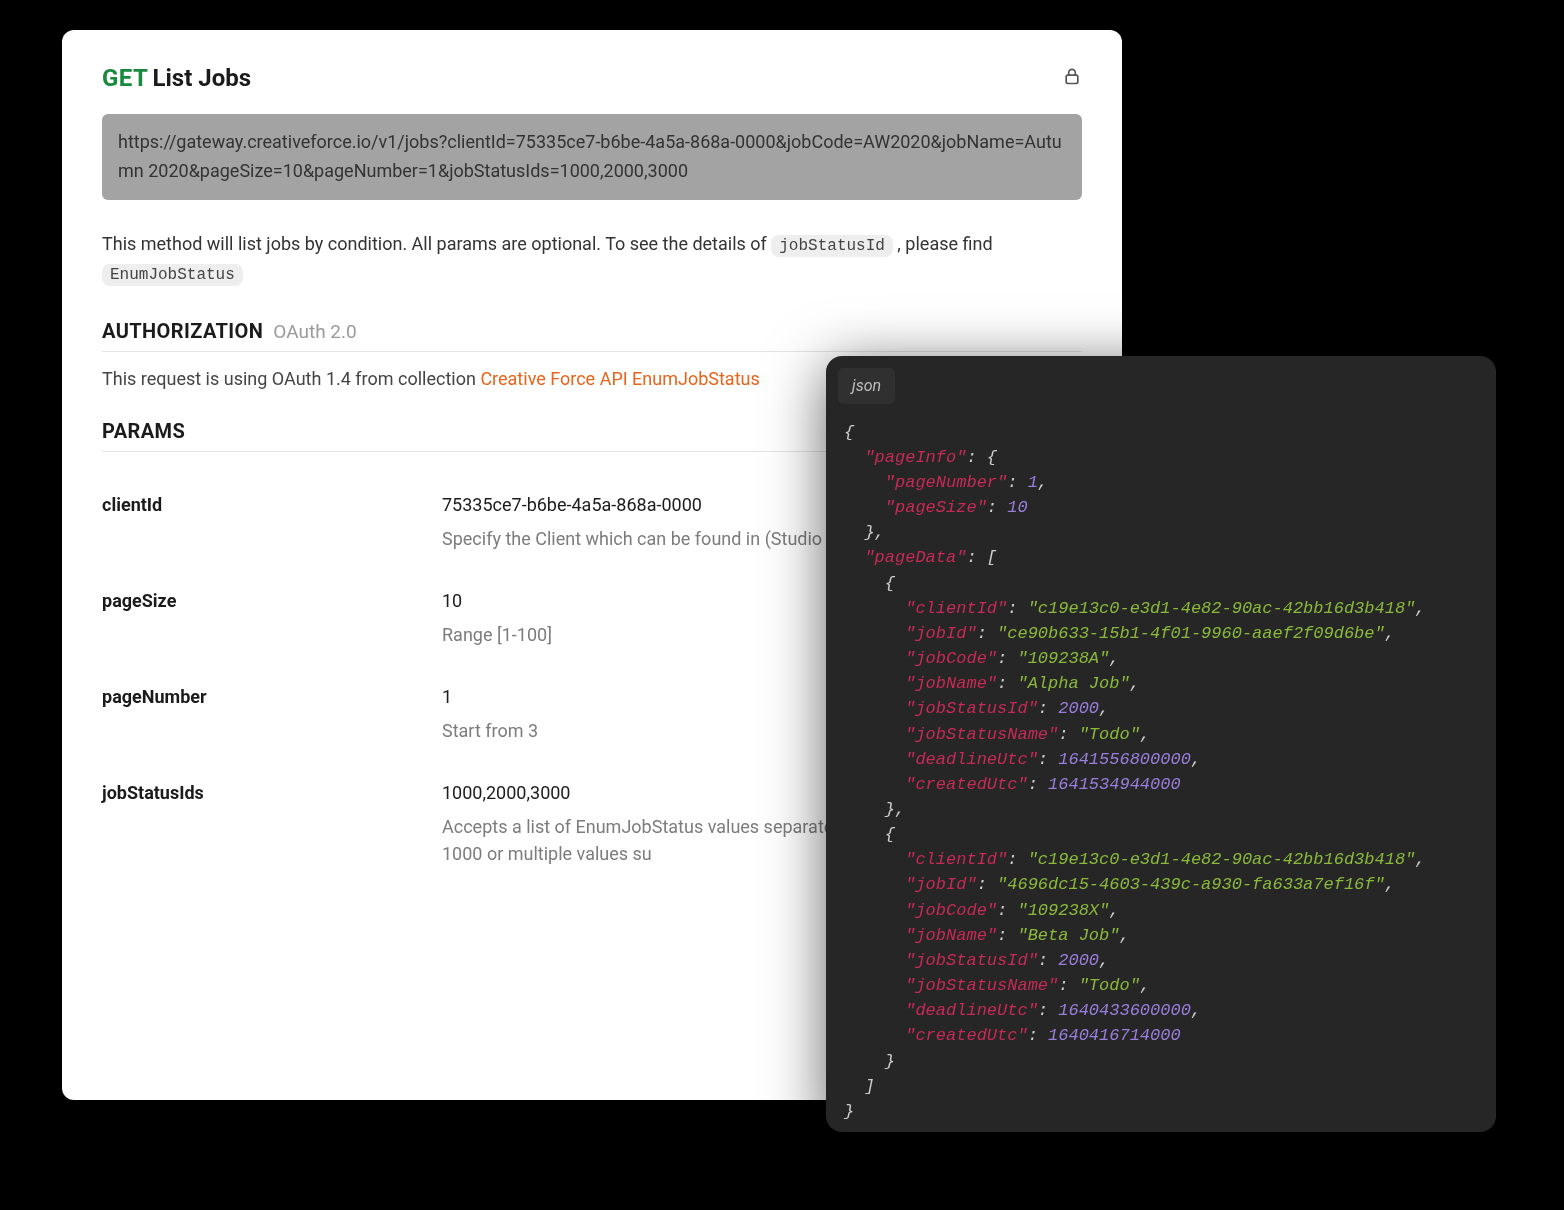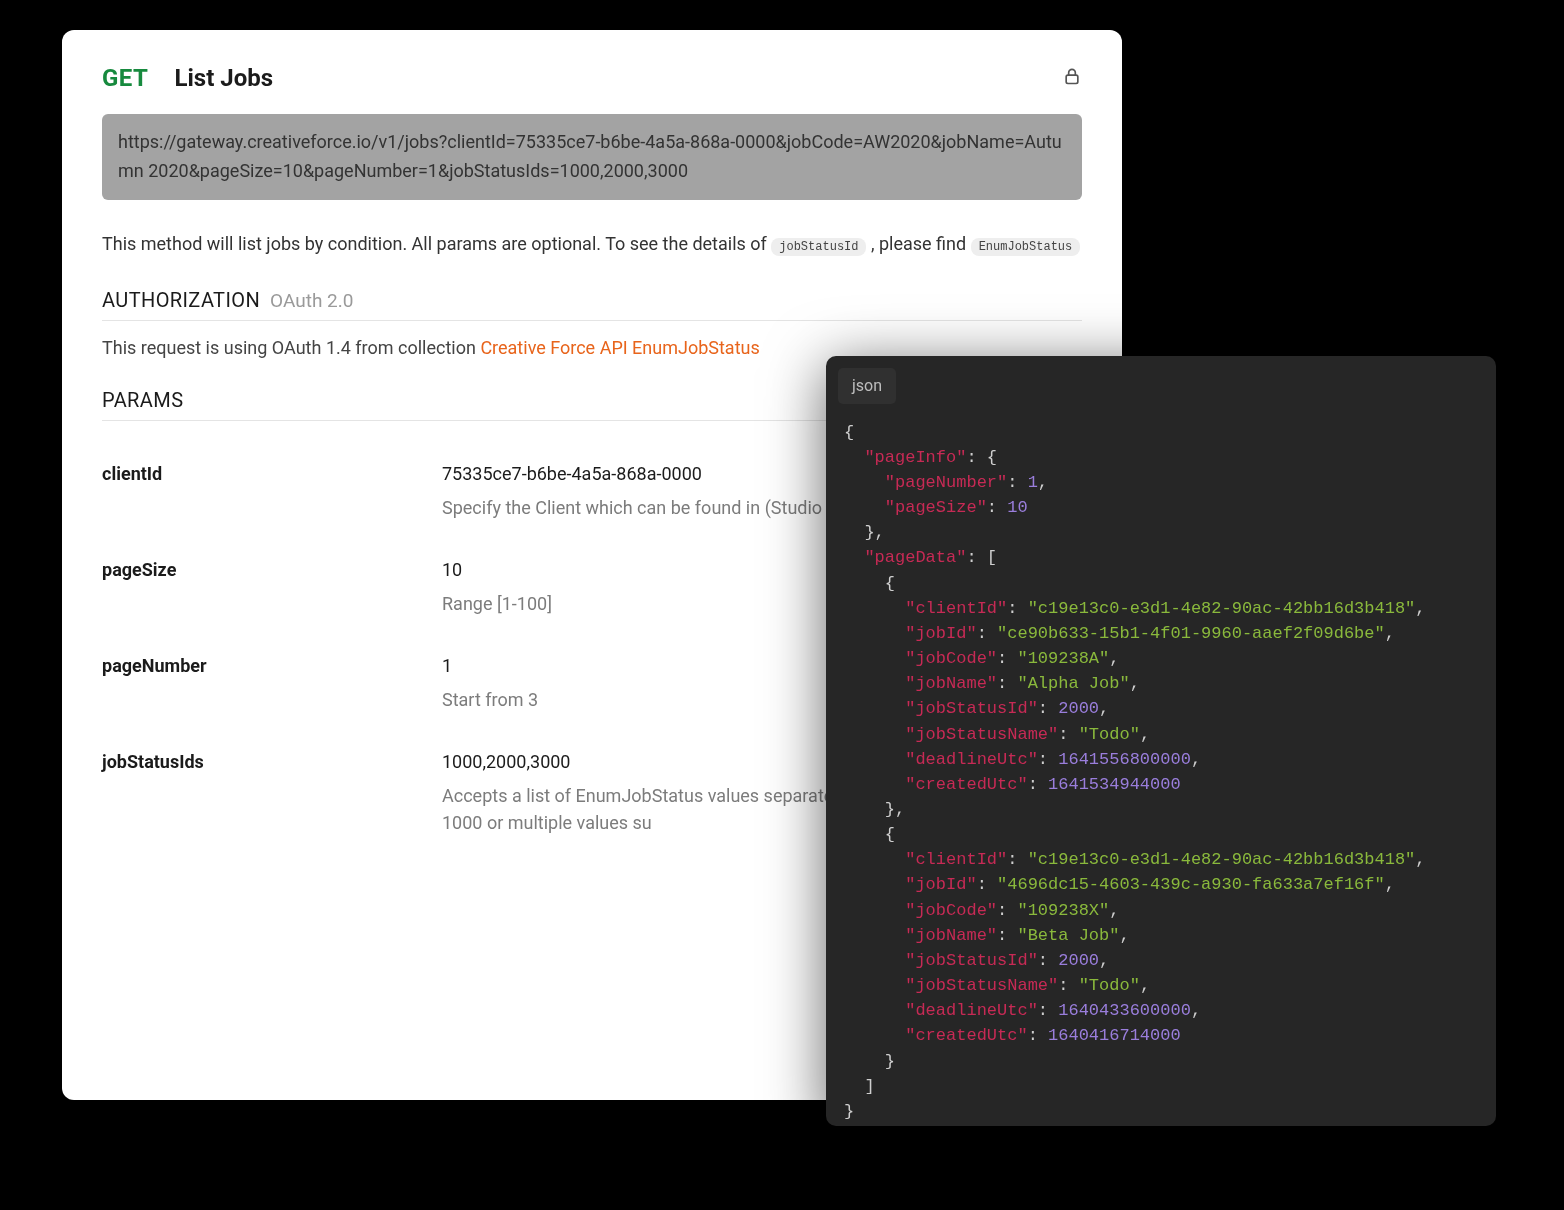--- a/index.html
+++ b/index.html
@@ -25,21 +25,21 @@
   }
   .header-row {
     display: flex;
     align-items: center;
     justify-content: space-between;
     margin-bottom: 22px;
   }
   .header-left {
     display: flex;
     align-items: baseline;
-    gap: 26px;
+    gap: 4px;
   }
   .method {
     color: #178a3e;
     font-weight: 700;
     font-size: 24px;
     letter-spacing: 0.5px;
   }
   .title {
     color: #1b1b1b;
     font-weight: 700;
@@ -60,33 +60,33 @@
     font-size: 18px;
     color: #333;
     line-height: 1.6;
     margin-bottom: 30px;
   }
   .inline-code {
     background: #eeeeee;
     border-radius: 8px;
     padding: 2px 8px;
     font-family: "SFMono-Regular", Consolas, "Liberation Mono", Menlo, monospace;
-    font-size: 12px;
+    font-size: 16px;
     color: #444;
   }
   .section-head {
     display: flex;
     align-items: baseline;
     gap: 10px;
     border-bottom: 1px solid #e4e4e4;
     padding-bottom: 8px;
     margin-bottom: 16px;
   }
   .section-label {
-    font-weight: 400;
+    font-weight: 700;
     font-size: 20px;
     color: #1b1b1b;
     letter-spacing: 0.4px;
   }
   .section-sub {
     color: #9a9a9a;
     font-size: 19px;
   }
   .auth-note {
     font-size: 18px;
@@ -124,27 +124,28 @@
     line-height: 1.5;
   }
 
   
   .card-dark {
     position: absolute;
     left: 826px;
     top: 356px;
     width: 670px;
     background: #262626;
-    border-radius: 10px;
+    border-radius: 16px;
     box-shadow: 0 10px 60px rgba(0,0,0,0.6);
     color: #e6e6e6;
     font-family: "SFMono-Regular", Consolas, "Liberation Mono", Menlo, monospace;
     font-size: 17px;
     line-height: 1.48;
-    padding: 12px 0 2px 0;
+    padding: 12px 0 8px 0;
+    font-style: italic;
   }
   .tab-row {
     padding: 0 12px 8px 12px;
   }
   .tab {
     display: inline-block;
     background: #303030;
     color: #bdbdbd;
     padding: 6px 14px;
     border-radius: 5px;

